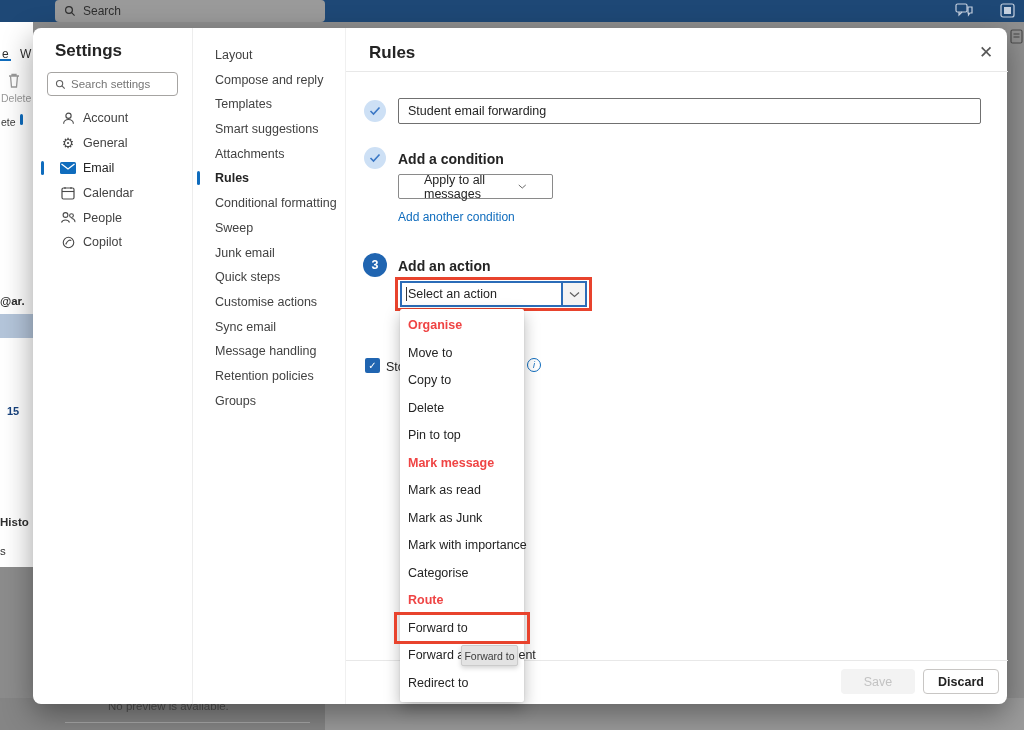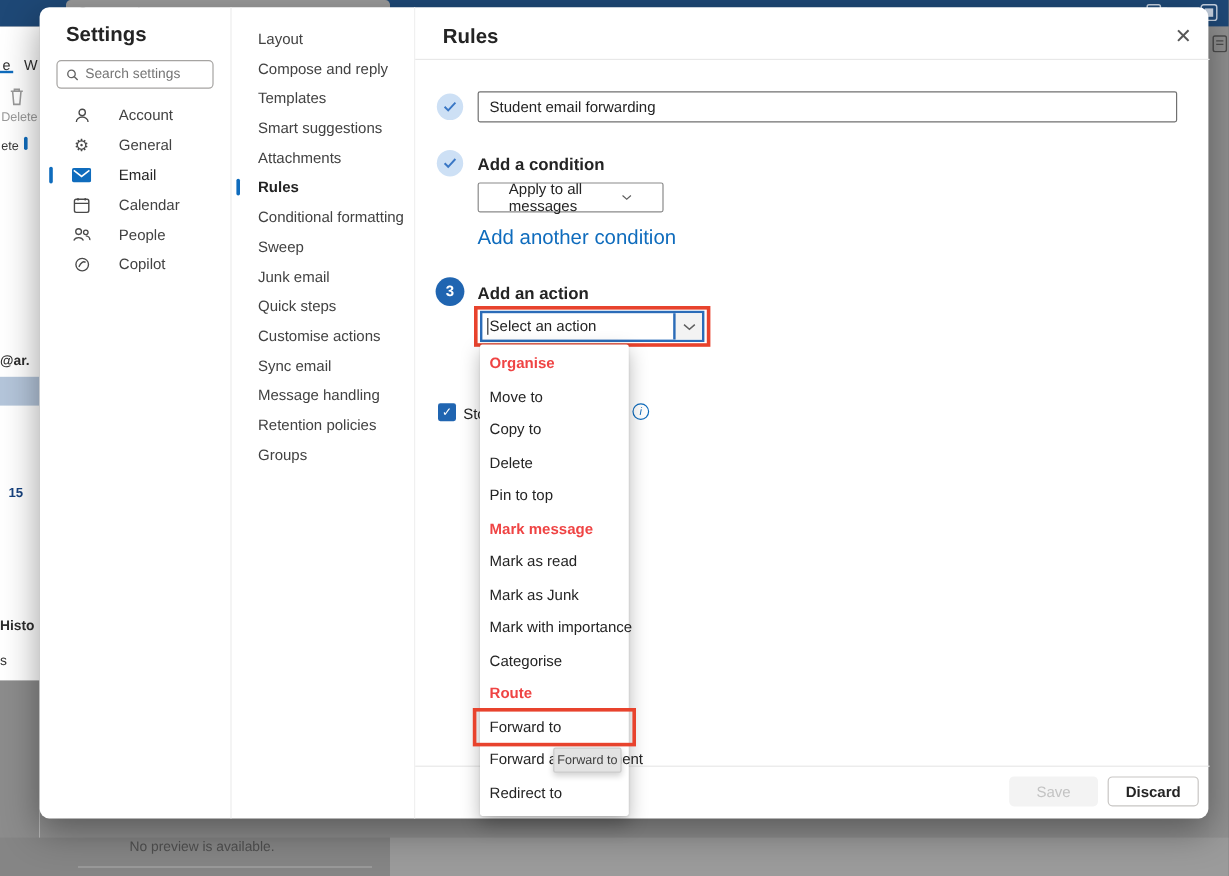--- a/index.html
+++ b/index.html
@@ -26,31 +26,31 @@
   .sel-row { position:absolute; left:0; top:292px; width:33px; height:24px; background:#b4c5da; }
   .left-gray { position:absolute; left:0; top:545px; width:33px; height:163px; background:#8c8c8c; }
   .right-strip { position:absolute; right:0; top:22px; width:17px; height:708px; background:#909090; z-index:1; }
   .bottom-strip { position:absolute; left:0; top:698px; width:1024px; height:32px; z-index:1; }
   .bottom-left { position:absolute; left:0; top:0; width:325px; height:32px; background:#858585; }
   .bottom-right { position:absolute; left:325px; top:0; width:699px; height:32px; background:#9b9b9b; }
   .no-preview { position:absolute; left:108px; top:2px; font-size:11.5px; color:#4f4f4f; }
   .bottom-line { position:absolute; left:65px; top:24px; width:245px; height:1px; background:#a8a8a8; }
 
   
-  .dialog { position:absolute; left:33px; top:6px; width:974px; height:676px; background:#fff;
+  .dialog { position:absolute; left:33px; top:28px; width:974px; height:676px; background:#fff;
             border-radius:8px; box-shadow:0 10px 30px rgba(0,0,0,.38); z-index:5; }
 
   
   .settings-nav { position:absolute; left:0; top:0; width:160px; height:676px; border-right:1px solid #ededed; }
   .settings-title { position:absolute; left:22px; top:13px; font-size:17px; font-weight:700; color:#242424; }
   .settings-search { position:absolute; left:14px; top:44px; width:131px; height:24px; border:1px solid #a6a4a2; border-radius:4px; background:#fff; display:flex; align-items:center; }
   .settings-search svg { margin-left:7px; flex:none; }
   .settings-search input { border:none; outline:none; width:100px; margin-left:5px; font-size:11.5px; color:#616161; font-family:"Liberation Sans",sans-serif; background:transparent; }
   .nav-list { position:absolute; left:0; top:78px; width:160px; }
-  .nav-item { position:relative; height:24.8px; display:flex; align-items:center; padding-left:44px; cursor:pointer; }
+  .nav-item { position:relative; height:24.8px; display:flex; align-items:center; padding-left:28px; cursor:pointer; }
   .nav-item .nicon { position:absolute; left:27px; width:16px; height:16px; display:flex; align-items:center; justify-content:center; }
   .nav-item .nlabel { margin-left:22px; font-size:12.5px; color:#424242; }
   .nav-item.selected .nlabel { font-weight:400; color:#242424; }
   .nav-item.selected::before { content:""; position:absolute; left:8px; top:5px; width:3px; height:14px; border-radius:2px; background:#0f6cbd; }
   .gear-glyph { font-size:14px; color:#4a4a4a; line-height:1; }
 
   
   .categories { position:absolute; left:160px; top:0; width:152px; height:676px; padding-top:15px; }
   .cat-item { position:relative; height:24.7px; line-height:24.7px; padding-left:22px; font-size:12.5px; color:#424242; cursor:pointer; white-space:nowrap; }
   .cat-item.selected { font-weight:700; color:#242424; }
@@ -64,21 +64,21 @@
 
   .step-circle { position:absolute; width:22px; height:22px; border-radius:50%; background:#cde0f5; display:flex; align-items:center; justify-content:center; }
   .step-circle.filled { width:24px; height:24px; background:#2065b1; color:#fff; font-size:12.5px; font-weight:700; }
 
   .rule-name-input { position:absolute; left:52px; top:70px; width:583px; height:26px; border:1px solid #707070; border-radius:2px; background:#fff; font-size:12.5px; color:#242424; padding-left:9px; display:flex; align-items:center; }
 
   .step-heading { position:absolute; font-size:14px; font-weight:700; color:#242424; }
 
   .dropdown { border:1px solid #8a8a8a; border-radius:2px; background:#fff; display:flex; align-items:center; justify-content:space-between; font-size:12.5px; color:#242424; cursor:pointer; }
   .dd-condition { position:absolute; left:52px; top:146px; width:155px; height:25px; padding:0 25px; }
-  .link { position:absolute; left:52px; top:182px; font-size:17px; color:#0f6cbd; cursor:pointer;text-align:center; }
+  .link { position:absolute; left:52px; top:182px; font-size:12px; color:#0f6cbd; cursor:pointer;text-align:center; }
 
   
   .annot1 { position:absolute; left:49px; top:249px; width:197px; height:34px; border:3px solid #e8432d; z-index:9; pointer-events:none; }
   .action-select { position:absolute; left:54px; top:253px; width:187px; height:26px; border:2px solid #2b6cb8; background:#fff; display:flex; align-items:stretch; font-size:12.5px; color:#242424; cursor:pointer; z-index:8; }
   .action-select .txt { flex:1; display:flex; align-items:center; padding-left:6px; position:relative; }
   .caret-bar { position:absolute; left:4px; top:4px; width:1px; height:14px; background:#333; }
   .action-chev { width:24px; border-left:2px solid #2b6cb8; background:#f3f3f3; display:flex; align-items:center; justify-content:center; }
 
   
   .stop-row { position:absolute; left:0; top:326px; width:662px; height:24px; z-index:6; }

